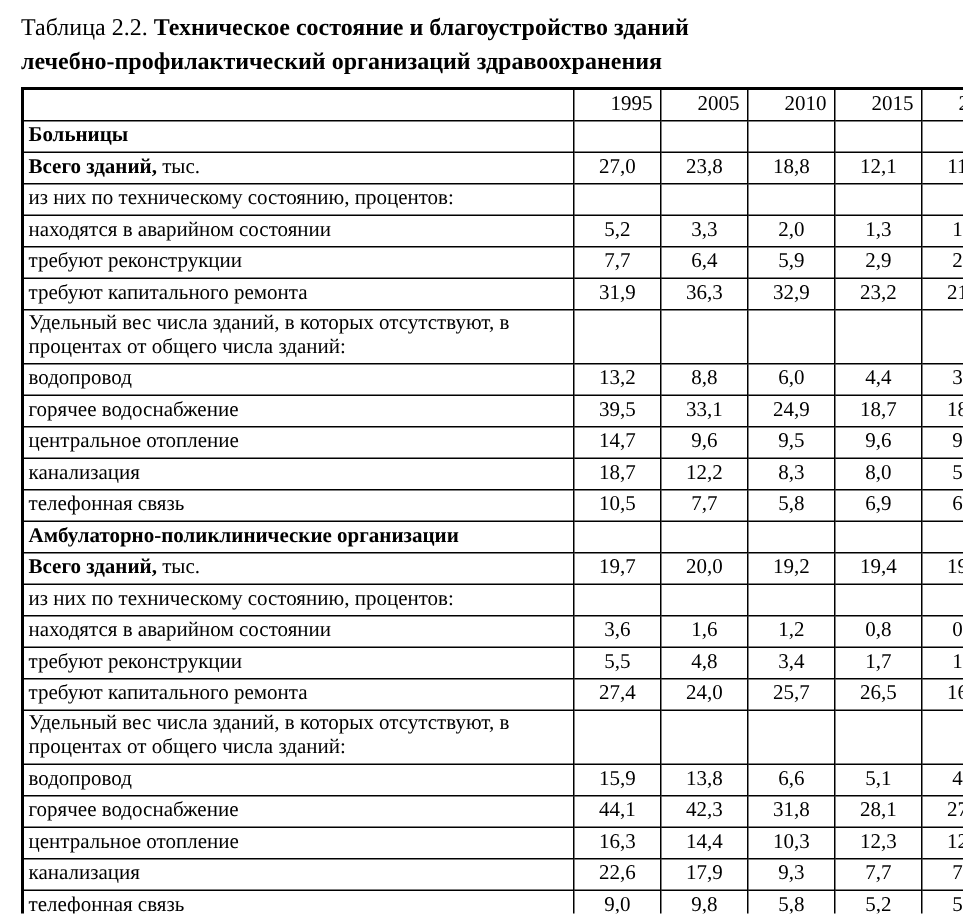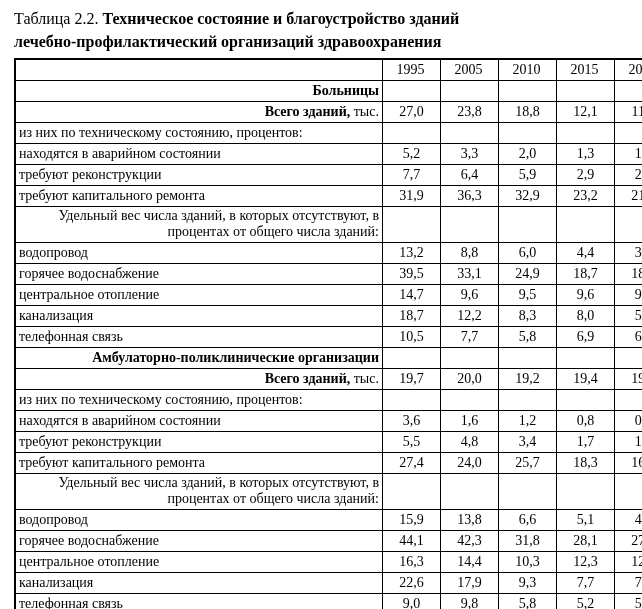--- a/index.html
+++ b/index.html
@@ -34,22 +34,22 @@
     border: 1px solid #000;
     font-size: 14px;
     line-height: 16px;
     padding: 1px 3px 2px 3px;
     height: 17px;
     vertical-align: middle;
     overflow: hidden;
   }
   td.label { width: 360px; text-align: left; }
   td.val   { width: 49px; text-align: center; }
-  thead td.year { text-align: center; padding-right: 5px; }
-  td.ind0 { padding-left: 4px; text-align: right; }
+  thead td.year { text-align: right; padding-right: 5px; }
+  td.ind0 { padding-left: 4px; }
   td.ind1 { padding-left: 18px; }
   td.ind2 { padding-left: 22px; }
   td.ind3 { padding-left: 34px; }
   td.section { font-weight: bold; }
 </style>
 </head>
 <body>
 
 <div class="page">
 
@@ -205,21 +205,21 @@
           <td class="val">4,8</td>
           <td class="val">3,4</td>
           <td class="val">1,7</td>
           <td class="val">1,2</td>
         </tr>
         <tr>
           <td class="label ind1">требуют капитального ремонта</td>
           <td class="val">27,4</td>
           <td class="val">24,0</td>
           <td class="val">25,7</td>
-          <td class="val">18,3</td>
+          <td class="val">26,5</td>
           <td class="val">16,3</td>
         </tr>
         <tr>
           <td class="label ind0">Удельный вес числа зданий, в которых отсутствуют, в процентах от общего числа зданий:</td>
           <td class="val"></td>
           <td class="val"></td>
           <td class="val"></td>
           <td class="val"></td>
           <td class="val"></td>
         </tr>

